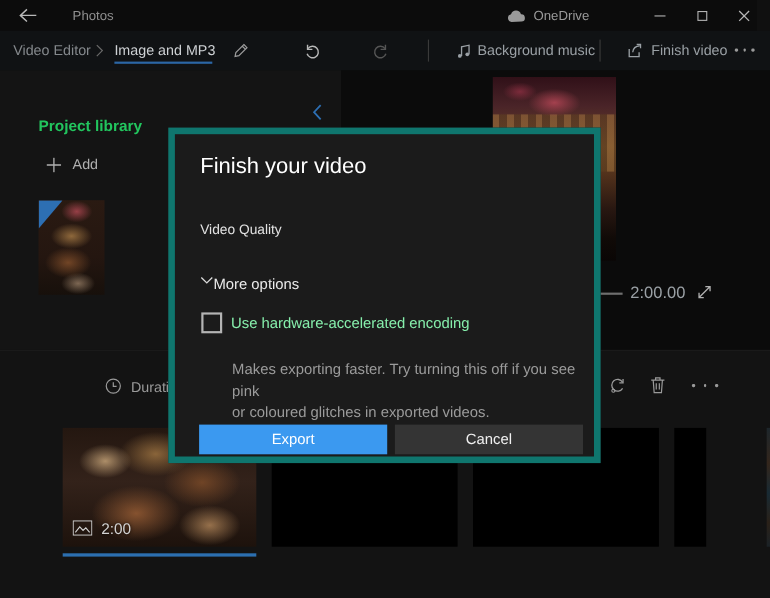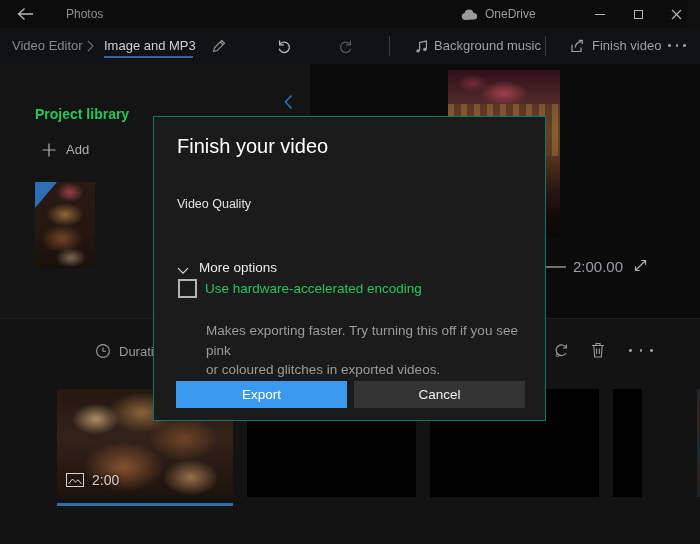--- a/index.html
+++ b/index.html
@@ -79,32 +79,32 @@
       linear-gradient(180deg,#241710,#33221a 45%,#1d120c);
   }
   .clip-badge { position:absolute; left:9px; bottom:9px; display:flex; align-items:center; gap:8px; }
   .clip-badge span { font-size:14px; color:#d2d2d2; text-shadow:0 0 3px rgba(0,0,0,.9); }
   .clip-progress { position:absolute; left:57px; top:184px; width:176px; height:3px; background:#2c6fb0; }
   .edge-sliver { position:absolute; left:697px; top:70px; width:3px; height:108px;
     background:linear-gradient(180deg,#24333c,#4a3322 30%,#1c3a4a 55%,#3a2a1c 80%,#202c34); opacity:.6; }
 
   
   .dialog { position:absolute; left:153px; top:116px; width:393px; height:305px; background:#1b1b1b;
-    border:1px solid #0f766e; z-index:10; padding:0 22px; }
+    border:6px solid #0f766e; z-index:10; padding:0 22px; }
   .dlg-title { position:absolute; left:23px; top:18px; font-size:20px; color:#ffffff; }
   .dlg-quality-label { position:absolute; left:23px; top:61px; font-size:12.5px; color:#e2e2e2;margin-top:19px; }
   .dlg-select { position:absolute; left:23px; top:79px; width:347px; height:28px; background:#0f0f0f;
     border:2px solid #979797; display:flex; align-items:center; padding:0 10px; }
   .dlg-select .val { font-size:13.5px; color:#f2f2f2; }
   .dlg-select .detail { font-size:13.5px; color:#8f8f8f; margin-left:6px; }
   .dlg-select .spacer { flex:1; }
-  .dlg-more { position:absolute; left:23px; top:143px; display:flex; align-items:flex-end; gap:10px; }
+  .dlg-more { position:absolute; left:23px; top:129px; display:flex; align-items:flex-start; gap:0; }
   .dlg-more span { font-size:13.5px; color:#eaeaea; }
   .dlg-checkbox { position:absolute; left:24px; top:162px; width:19px; height:19px; border:2px solid #b4b4b4; background:transparent; }
-  .dlg-check-label { position:absolute; left:51px; top:164px; font-size:13.5px; color:#22c55e; }
+  .dlg-check-label { position:absolute; left:51px; top:164px; font-size:13.5px; color:#86efac; }
   .dlg-desc { position:absolute; left:52px; top:184px; font-size:13.5px; color:#9b9b9b; line-height:19.5px;margin-top:20px; }
   .dlg-buttons { position:absolute; left:22px; top:264px; width:349px; display:flex; gap:7px;border-radius:12px; }
   .dlg-btn { flex:1; height:27px; border:none; font-family:inherit; font-size:13.5px; display:flex; align-items:center; justify-content:center; }
   .btn-export { background:#3b99f0; color:#ffffff; }
   .btn-cancel { background:#343434; color:#f0f0f0; }
 </style>
 </head>
 <body>
 
 <div class="screen">

